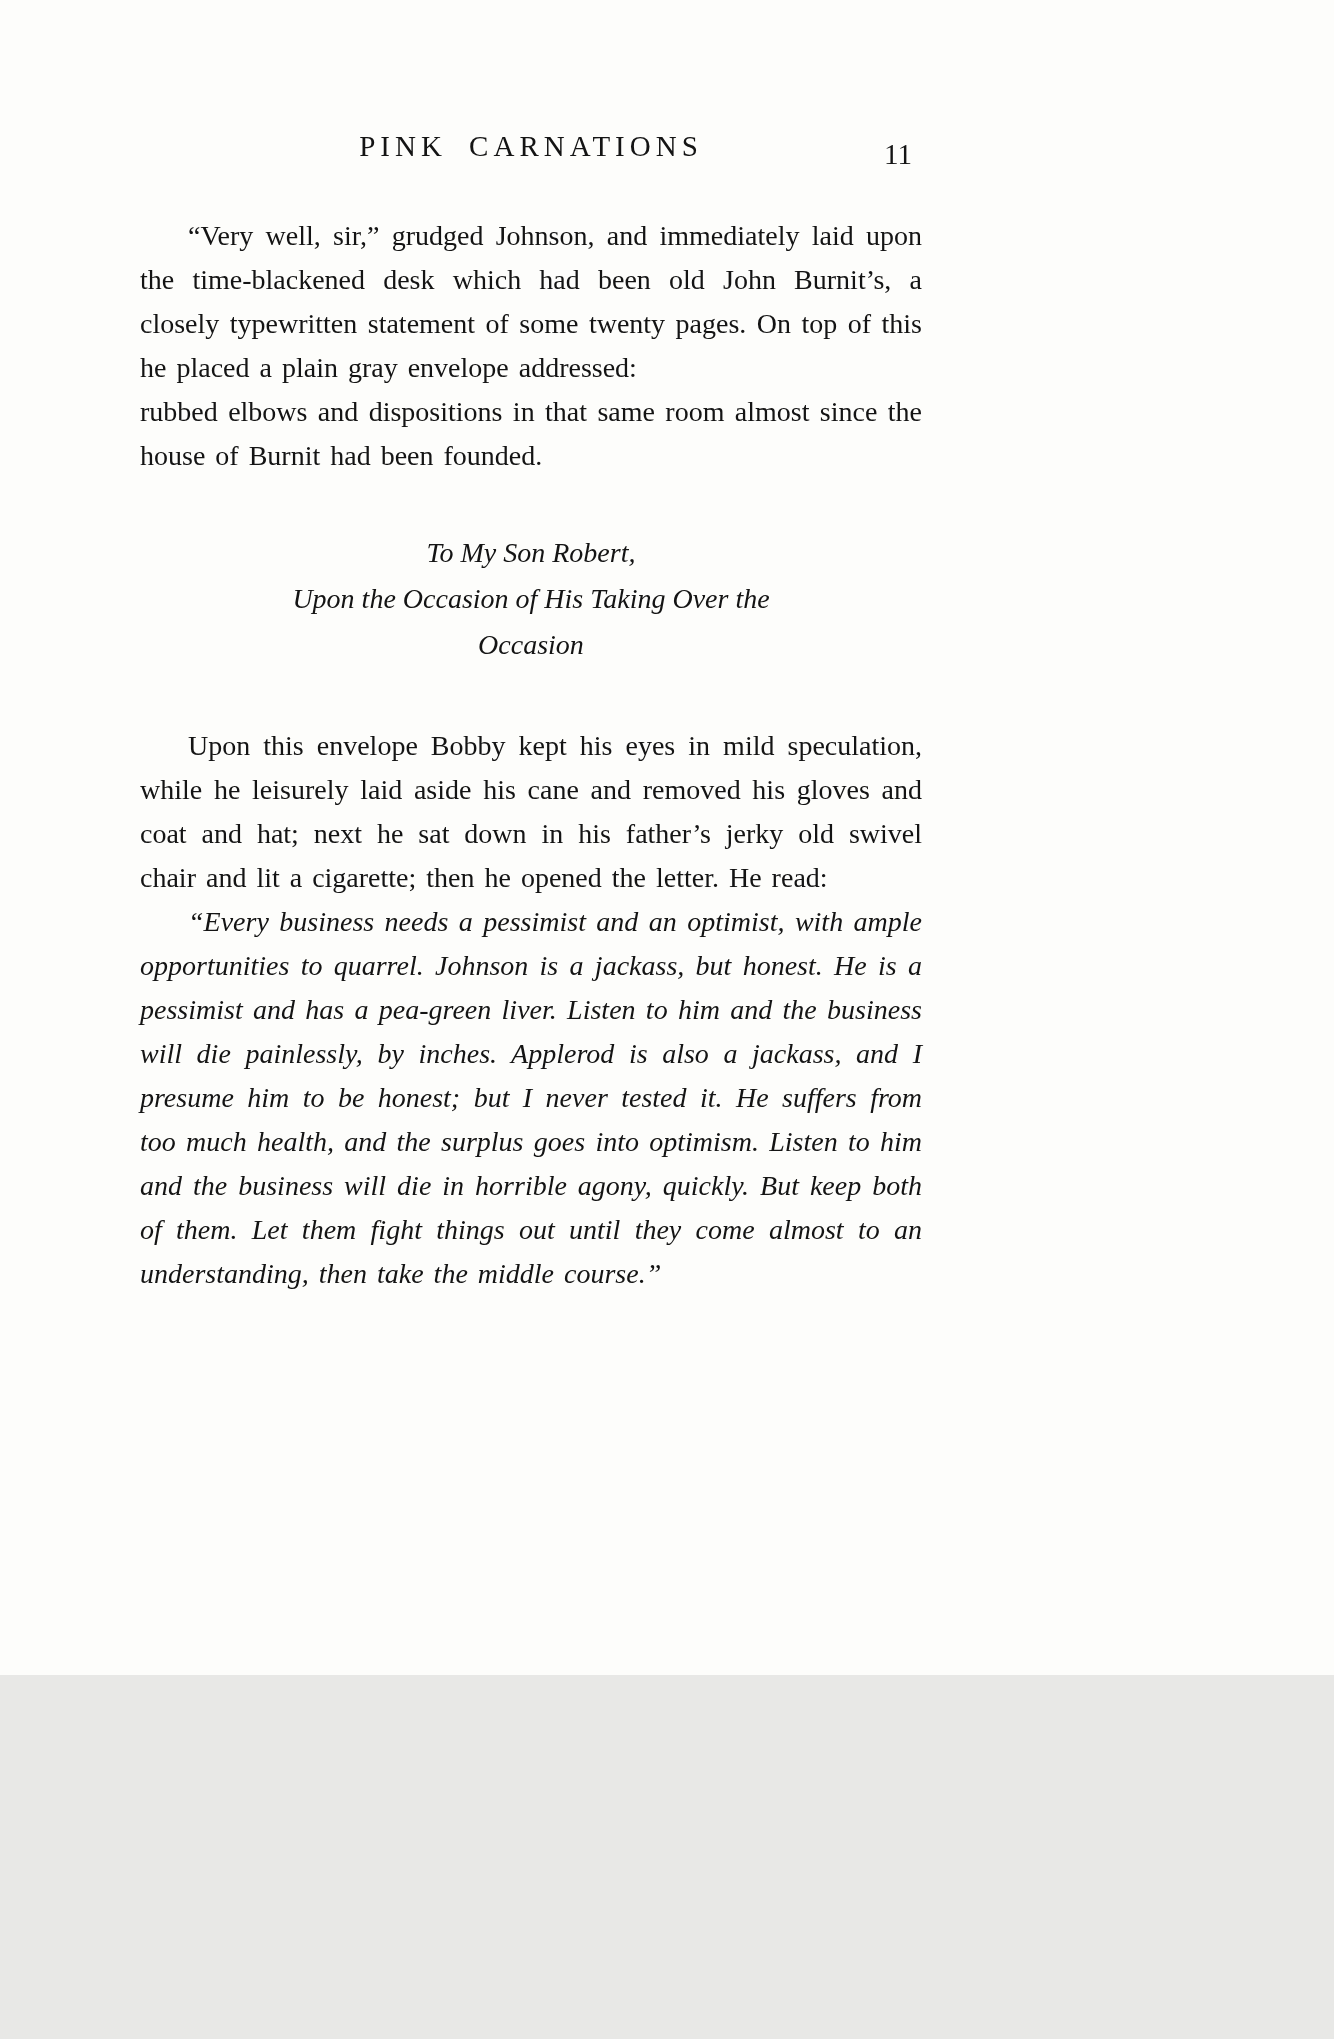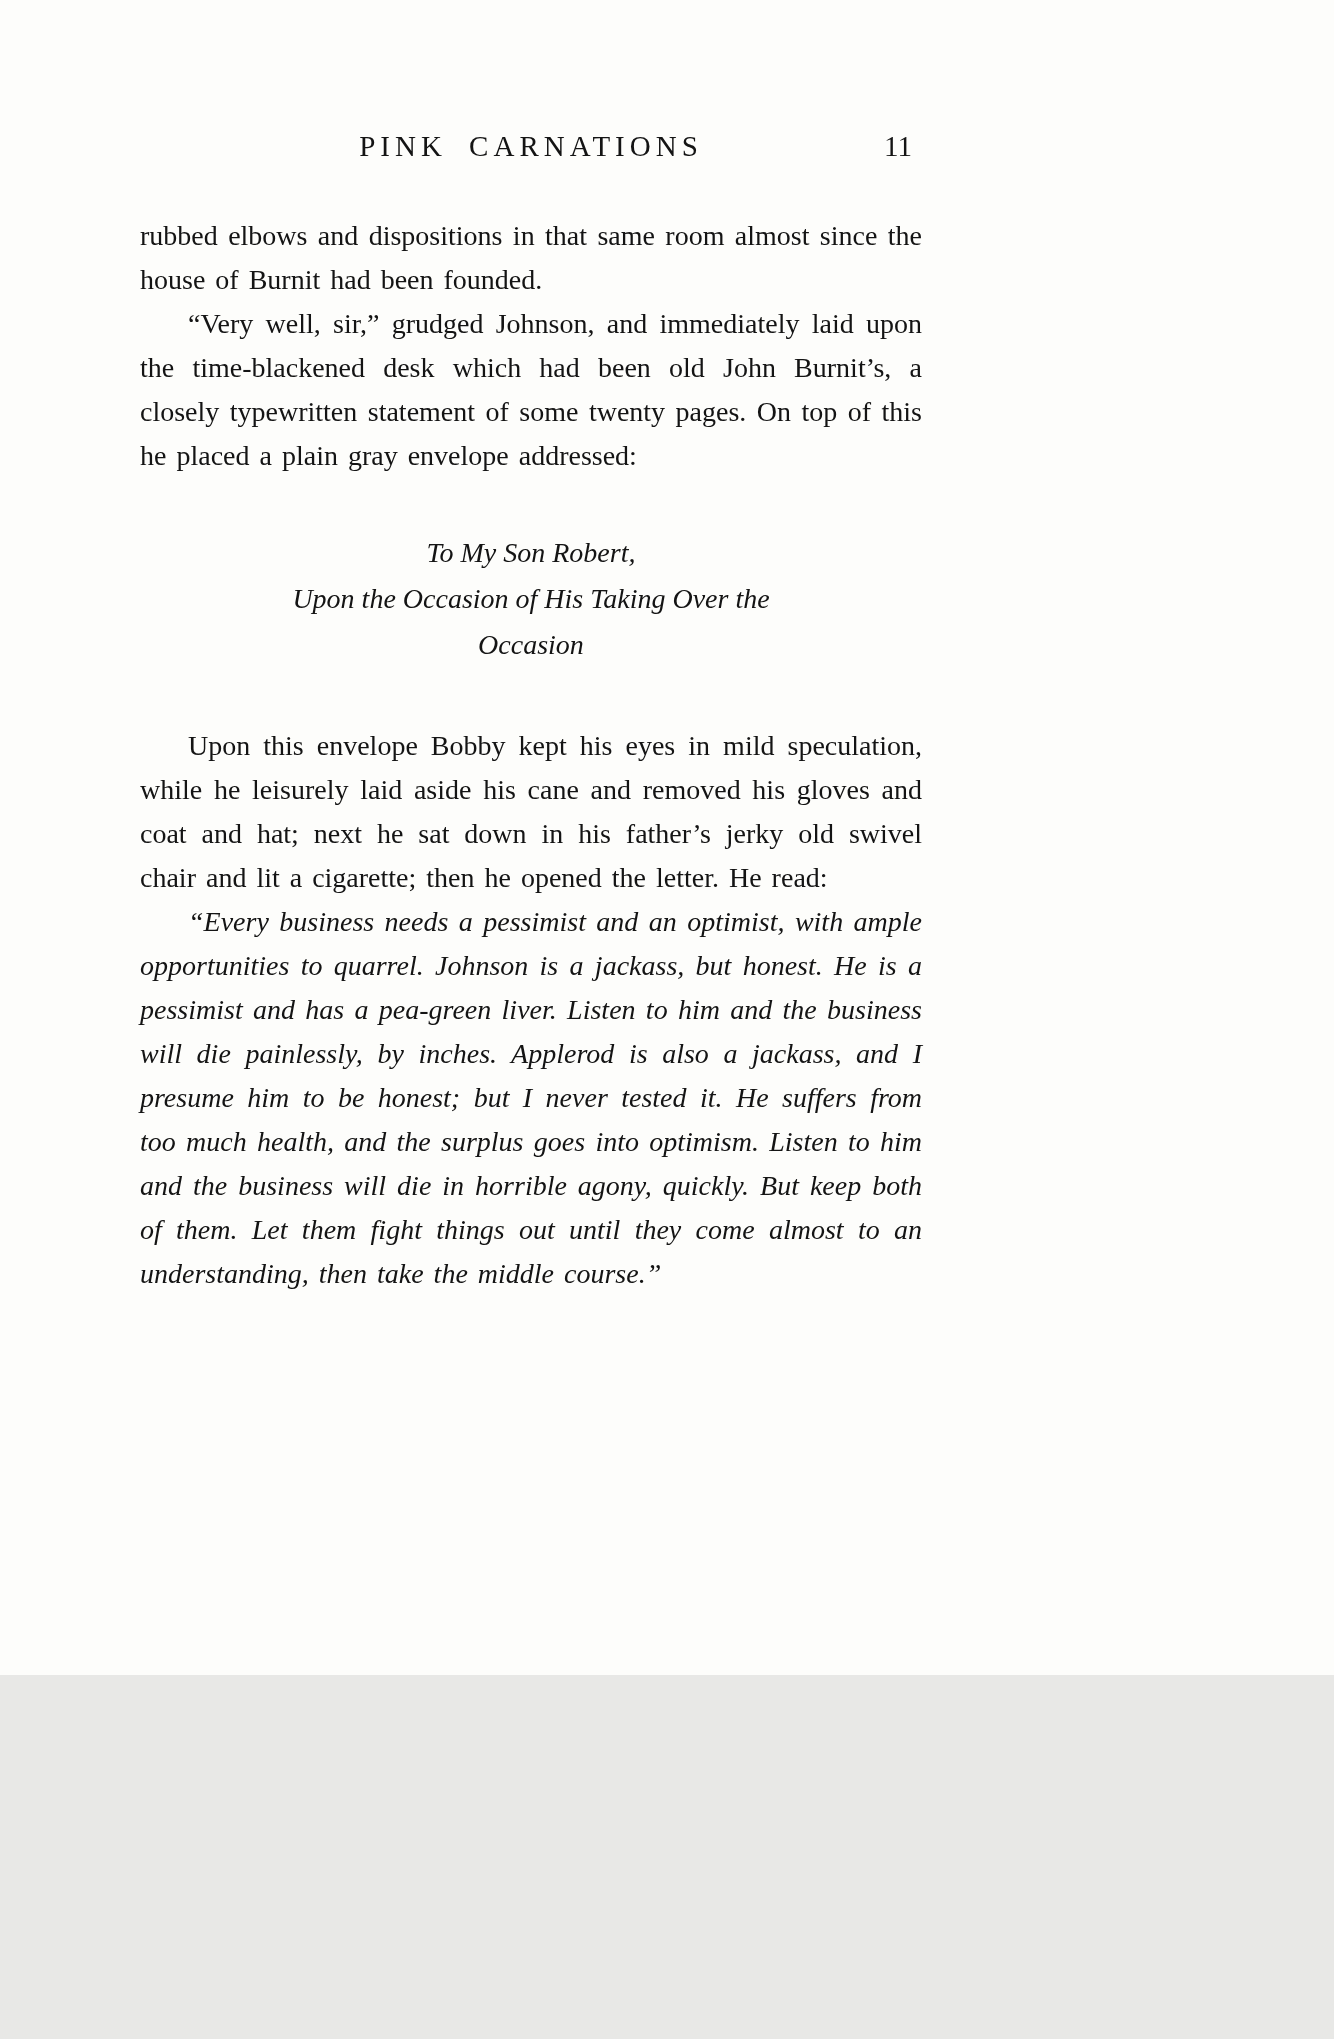--- a/index.html
+++ b/index.html
@@ -33,21 +33,21 @@
     display: block;
     text-align: center;
     font-size: 29px;
     letter-spacing: 5px;
     word-spacing: 10px;
     font-weight: 400;
   }
   .page-number {
     position: absolute;
     right: 10px;
-    top: 0;
+    top: 8px;
     font-size: 29px;
   }
   p.para {
     font-size: 28px;
     line-height: 44px;
     text-align: justify;
     margin: 0;
     word-spacing: 3px;
   }
   p.para.indented {
@@ -69,23 +69,23 @@
 <body>
 
 <div class="page">
   <div class="text-column">
 
     <div class="running-head">
       <span class="running-title">PINK CARNATIONS</span>
       <span class="page-number">11</span>
     </div>
 
+    <p class="para indented">“Very well, sir,” grudged Johnson, and immediately laid upon the time-blackened desk which had been old John Burnit’s, a closely typewritten statement of some twenty pages.  On top of this he placed a plain gray envelope addressed:</p>
+
     <p class="para">rubbed elbows and dispositions in that same room almost since the house of Burnit had been founded.</p>
-
-    <p class="para indented">“Very well, sir,” grudged Johnson, and immediately laid upon the time-blackened desk which had been old John Burnit’s, a closely typewritten statement of some twenty pages.  On top of this he placed a plain gray envelope addressed:</p>
 
     <div class="dedication">
       <div>To My Son Robert,</div>
       <div>Upon the Occasion of His Taking Over the</div>
       <div>Occasion</div>
     </div>
 
     <p class="para indented">Upon this envelope Bobby kept his eyes in mild speculation, while he leisurely laid aside his cane and removed his gloves and coat and hat; next he sat down in his father’s jerky old swivel chair and lit a cigarette; then he opened the letter.  He read:</p>
 
     <p class="para indented letter">“Every business needs a pessimist and an optimist, with ample opportunities to quarrel.  Johnson is a jackass, but honest.  He is a pessimist and has a pea-green liver.  Listen to him and the business will die painlessly, by inches.  Applerod is also a jackass, and I presume him to be honest; but I never tested it.  He suffers from too much health, and the surplus goes into optimism.  Listen to him and the business will die in horrible agony, quickly.  But keep both of them.  Let them fight things out until they come almost to an understanding, then take the middle course.”</p>

